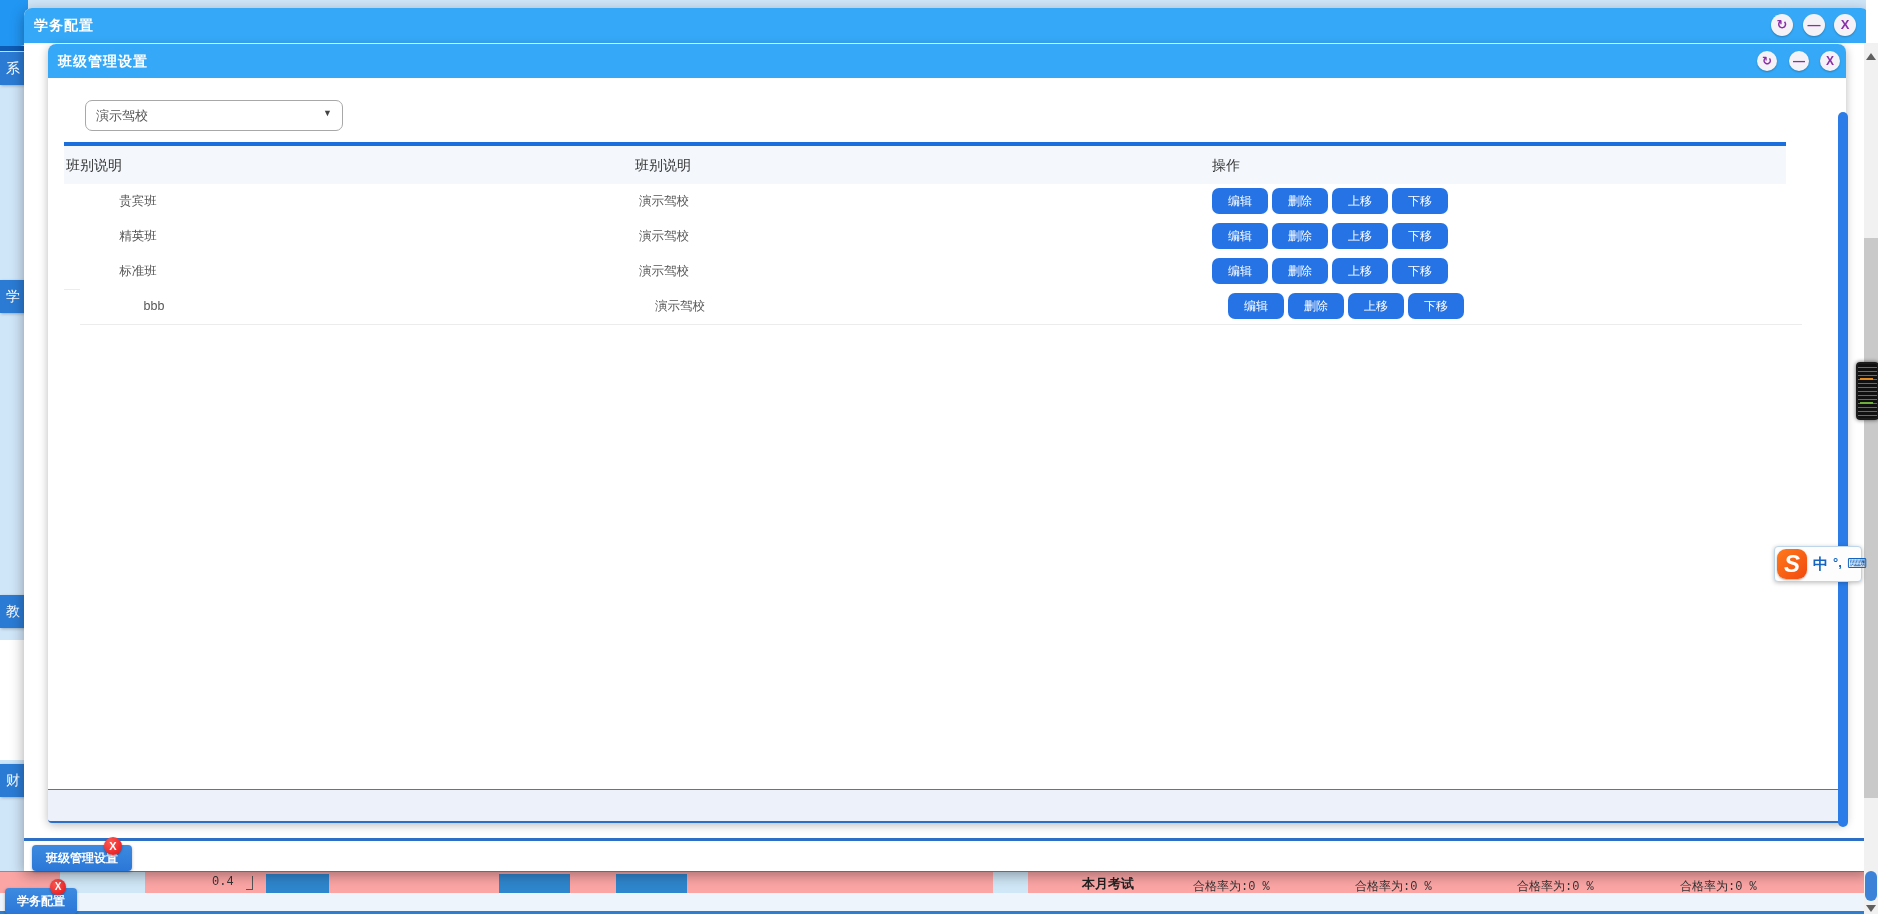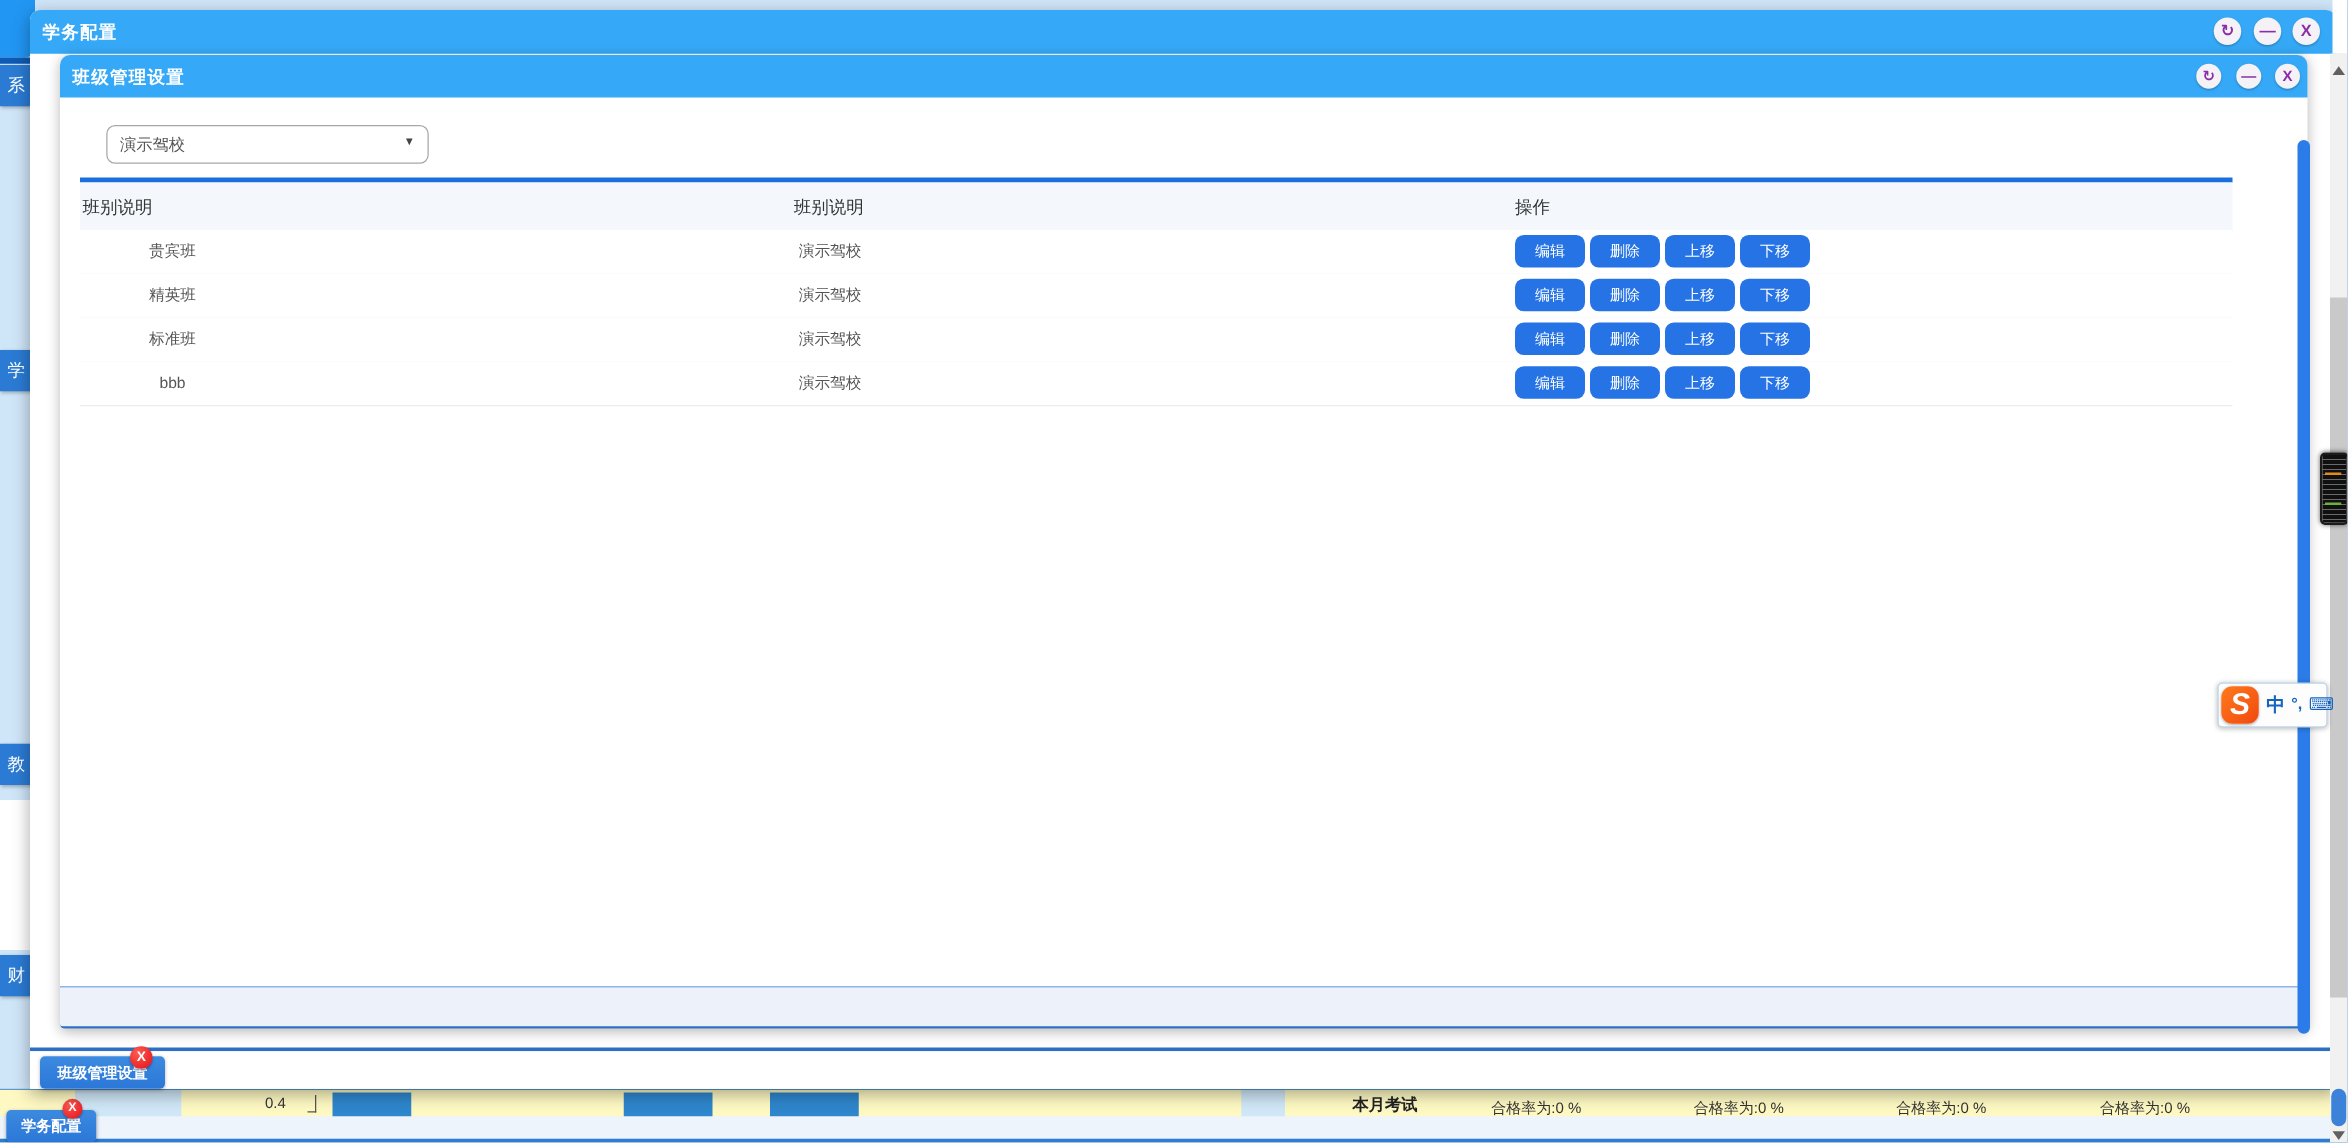--- a/index.html
+++ b/index.html
@@ -32,21 +32,21 @@
   .footerbar{background:#edf1fa;border-top:1px solid #3a7bd5;}
   .tab{background:linear-gradient(#3d8ae0,#2a77d8);color:#fff;font-size:12px;font-weight:bold;
        text-align:center;border-radius:4px;box-shadow:0 1px 3px rgba(0,0,0,.3);cursor:pointer;}
   .badge{position:absolute;width:18px;height:18px;border-radius:50%;background:radial-gradient(circle at 35% 30%,#ff5a52,#e00f17);
        color:#fff;font-size:11px;font-weight:bold;text-align:center;line-height:18px;cursor:pointer;
        box-shadow:0 1px 2px rgba(0,0,0,.4);}
   
   .side-tab{left:0;width:26px;height:33px;background:#2b7bd4;border-radius:0 6px 6px 0;color:#fff;
        font-size:14px;line-height:33px;padding-left:6px;box-shadow:1px 1px 3px rgba(0,0,0,.25);cursor:pointer;}
   
-  .strip{background:#fef9c3;border-top:1px solid #5b9bd5;}
+  .strip{background:#fca5a5;border-top:1px solid #5b9bd5;font-family:Liberation Mono, monospace;}
   .bar{position:absolute;top:2px;height:20px;background:#2e86cc;}
   .ltcell{position:absolute;top:0;height:22px;background:#cfe7f7;}
   .striptxt{position:absolute;top:3px;font-size:12px;color:#333;white-space:nowrap;}
   
   .sb-col{background:#f1f1f1;}
   .sb-thumb{background:#c9c9c9;}
   .tri-up{width:0;height:0;border-left:5px solid transparent;border-right:5px solid transparent;border-bottom:7px solid #606060;}
   .tri-down{width:0;height:0;border-left:5px solid transparent;border-right:5px solid transparent;border-top:7px solid #606060;}
   .blue-stripe{background:#2b7ce8;border-radius:5px;}
   .black-widget{background:repeating-linear-gradient(#101010 0 3px,#6a6a6a 3px 4px);
@@ -166,21 +166,21 @@
 
       <div class="abs trow" style="left:0;top:112px;width:100%;height:35px;">
         <span class="cell-name">标准班</span>
         <span class="cell-branch">演示驾校</span>
         <button class="btn" style="left:1148px;">编辑</button>
         <button class="btn" style="left:1208px;">删除</button>
         <button class="btn" style="left:1268px;">上移</button>
         <button class="btn" style="left:1328px;">下移</button>
       </div>
 
-      <div class="abs trow" style="left:0;top:147px;width:100%;height:35px;">
+      <div class="abs trow" style="left:16px;top:147px;width:100%;height:35px;">
         <span class="cell-name">bbb</span>
         <span class="cell-branch">演示驾校</span>
         <button class="btn" style="left:1148px;">编辑</button>
         <button class="btn" style="left:1208px;">删除</button>
         <button class="btn" style="left:1268px;">上移</button>
         <button class="btn" style="left:1328px;">下移</button>
       </div>
 
     </div>
 

